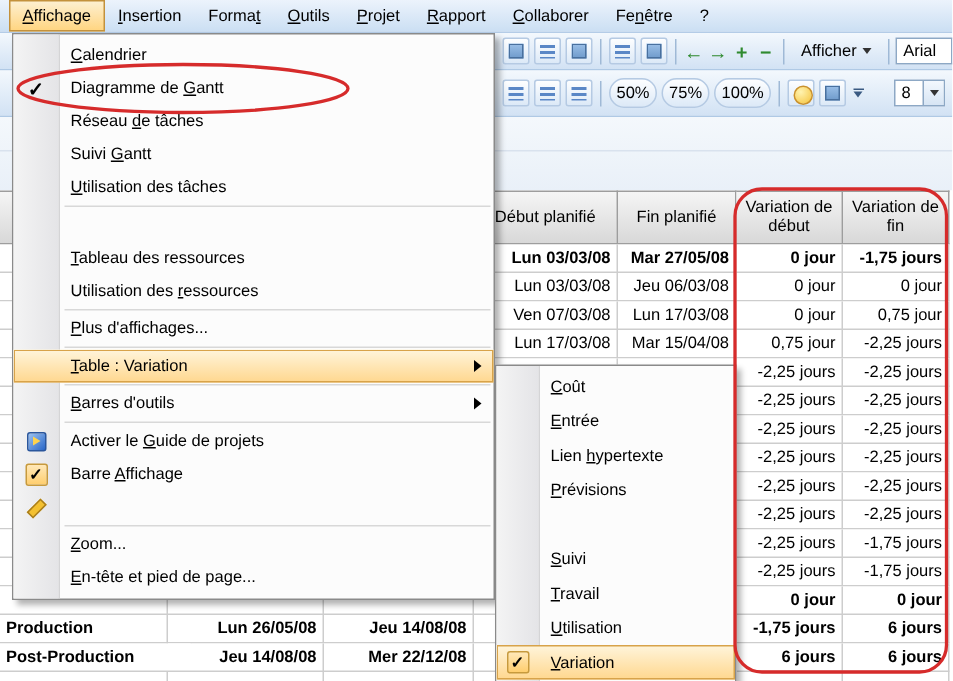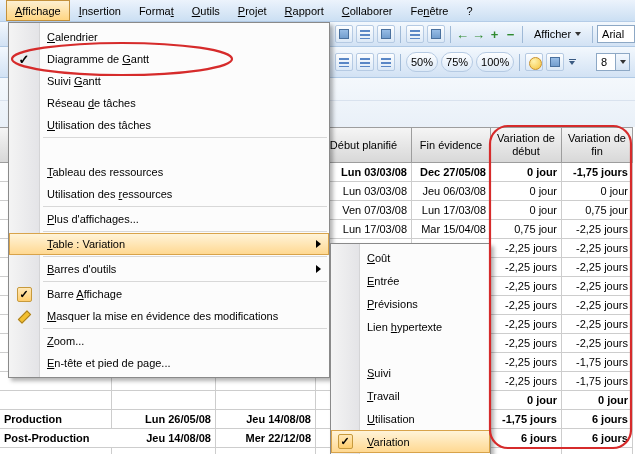--- a/index.html
+++ b/index.html
@@ -97,31 +97,31 @@
 <body>
 
 <div class="screen">
 
   <div class="tablewrap">
     <div id="thead">
         <div class="thcell" style="left: 0px; width: 112px;"></div>
         <div class="thcell" style="left: 112px; width: 104px;"></div>
         <div class="thcell" style="left: 216px; width: 100px;"></div>
         <div class="thcell" style="left: 316px; width: 96px;">Début planifié</div>
-        <div class="thcell" style="left: 412px; width: 79px;">Fin évidence</div>
+        <div class="thcell" style="left: 412px; width: 79px;">Fin planifié</div>
         <div class="thcell" style="left: 491px; width: 71px;">Variation de début</div>
         <div class="thcell" style="left: 562px; width: 71px;">Variation de fin</div>
       </div>
     <div id="trows">
         <div class="trow bold" style="top: 36px;">
           <div class="tcell" style="left: 0px; width: 112px;"></div>
           <div class="tcell right" style="left: 112px; width: 104px;"></div>
           <div class="tcell right" style="left: 216px; width: 100px;"></div>
           <div class="tcell right" style="left: 316px; width: 96px;">Lun 03/03/08</div>
-          <div class="tcell right" style="left: 412px; width: 79px;">Dec 27/05/08</div>
+          <div class="tcell right" style="left: 412px; width: 79px;">Mar 27/05/08</div>
           <div class="tcell right" style="left: 491px; width: 71px;">0 jour</div>
           <div class="tcell right" style="left: 562px; width: 71px;">-1,75 jours</div>
         </div>
         <div class="trow" style="top: 55px;">
           <div class="tcell" style="left: 0px; width: 112px;"></div>
           <div class="tcell right" style="left: 112px; width: 104px;"></div>
           <div class="tcell right" style="left: 216px; width: 100px;"></div>
           <div class="tcell right" style="left: 316px; width: 96px;">Lun 03/03/08</div>
           <div class="tcell right" style="left: 412px; width: 79px;">Jeu 06/03/08</div>
           <div class="tcell right" style="left: 491px; width: 71px;">0 jour</div>
@@ -328,25 +328,25 @@
         <span class="lab"><u>C</u>alendrier</span>
       </div>
       <div class="mi ">
         <span class="gut">
           <span class="chk">✓</span>
         </span>
         <span class="lab">Diagramme de <u>G</u>antt</span>
       </div>
       <div class="mi ">
         <span class="gut"></span>
+        <span class="lab">Réseau <u>d</u>e tâches</span>
+      </div>
+      <div class="mi ">
+        <span class="gut"></span>
         <span class="lab">Suivi <u>G</u>antt</span>
-      </div>
-      <div class="mi ">
-        <span class="gut"></span>
-        <span class="lab">Réseau <u>d</u>e tâches</span>
       </div>
       <div class="mi ">
         <span class="gut"></span>
         <span class="lab"><u>U</u>tilisation des tâches</span>
       </div>
       <div class="msep"></div>
       <div class="mi ">
         <span class="gut"></span>
       </div>
       <div class="mi ">
@@ -370,29 +370,34 @@
       </div>
       <div class="msep"></div>
       <div class="mi ">
         <span class="gut"></span>
         <span class="lab"><u>B</u>arres d'outils</span>
         <span class="subarr"></span>
       </div>
       <div class="msep"></div>
       <div class="mi ">
         <span class="gut">
+          <span class="ic-guide"></span>
+        </span>
+        <span class="lab">Activer le <u>G</u>uide de projets</span>
+      </div>
+      <div class="mi ">
+        <span class="gut">
           <span class="chkbox">✓</span>
         </span>
         <span class="lab">Barre <u>A</u>ffichage</span>
       </div>
       <div class="mi ">
         <span class="gut">
           <span class="ic-hilite"></span>
         </span>
-        <span class="lab"><u>M</u>asquer la mise en évidence des modifications</span>
       </div>
       <div class="msep"></div>
       <div class="mi ">
         <span class="gut"></span>
         <span class="lab"><u>Z</u>oom...</span>
       </div>
       <div class="mi ">
         <span class="gut"></span>
         <span class="lab"><u>E</u>n-tête et pied de page...</span>
       </div>
@@ -402,25 +407,25 @@
       <div class="mi smi">
         <span class="gut"></span>
         <span class="lab"><u>C</u>oût</span>
       </div>
       <div class="mi smi">
         <span class="gut"></span>
         <span class="lab"><u>E</u>ntrée</span>
       </div>
       <div class="mi smi">
         <span class="gut"></span>
+        <span class="lab">Lien <u>h</u>ypertexte</span>
+      </div>
+      <div class="mi smi">
+        <span class="gut"></span>
         <span class="lab"><u>P</u>révisions</span>
-      </div>
-      <div class="mi smi">
-        <span class="gut"></span>
-        <span class="lab">Lien <u>h</u>ypertexte</span>
       </div>
       <div class="mi smi">
         <span class="gut"></span>
       </div>
       <div class="mi smi">
         <span class="gut"></span>
         <span class="lab"><u>S</u>uivi</span>
       </div>
       <div class="mi smi">
         <span class="gut"></span>

